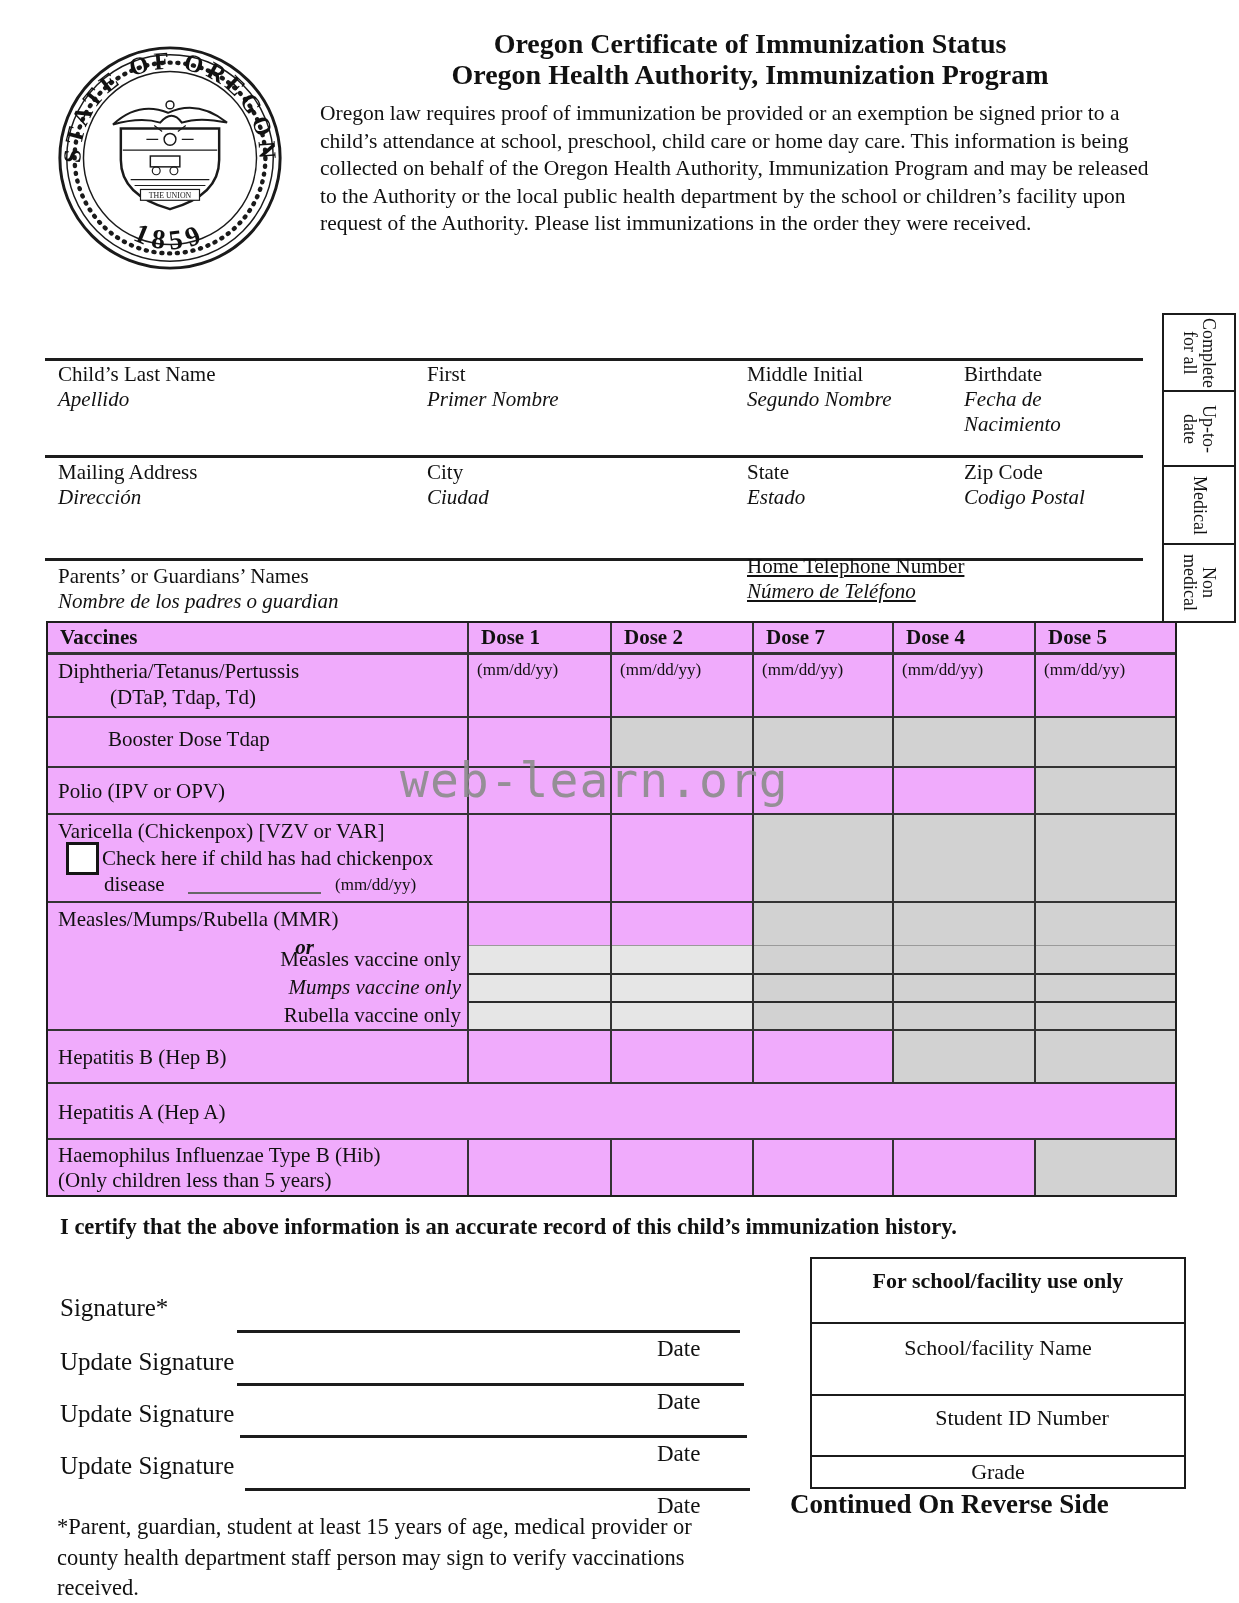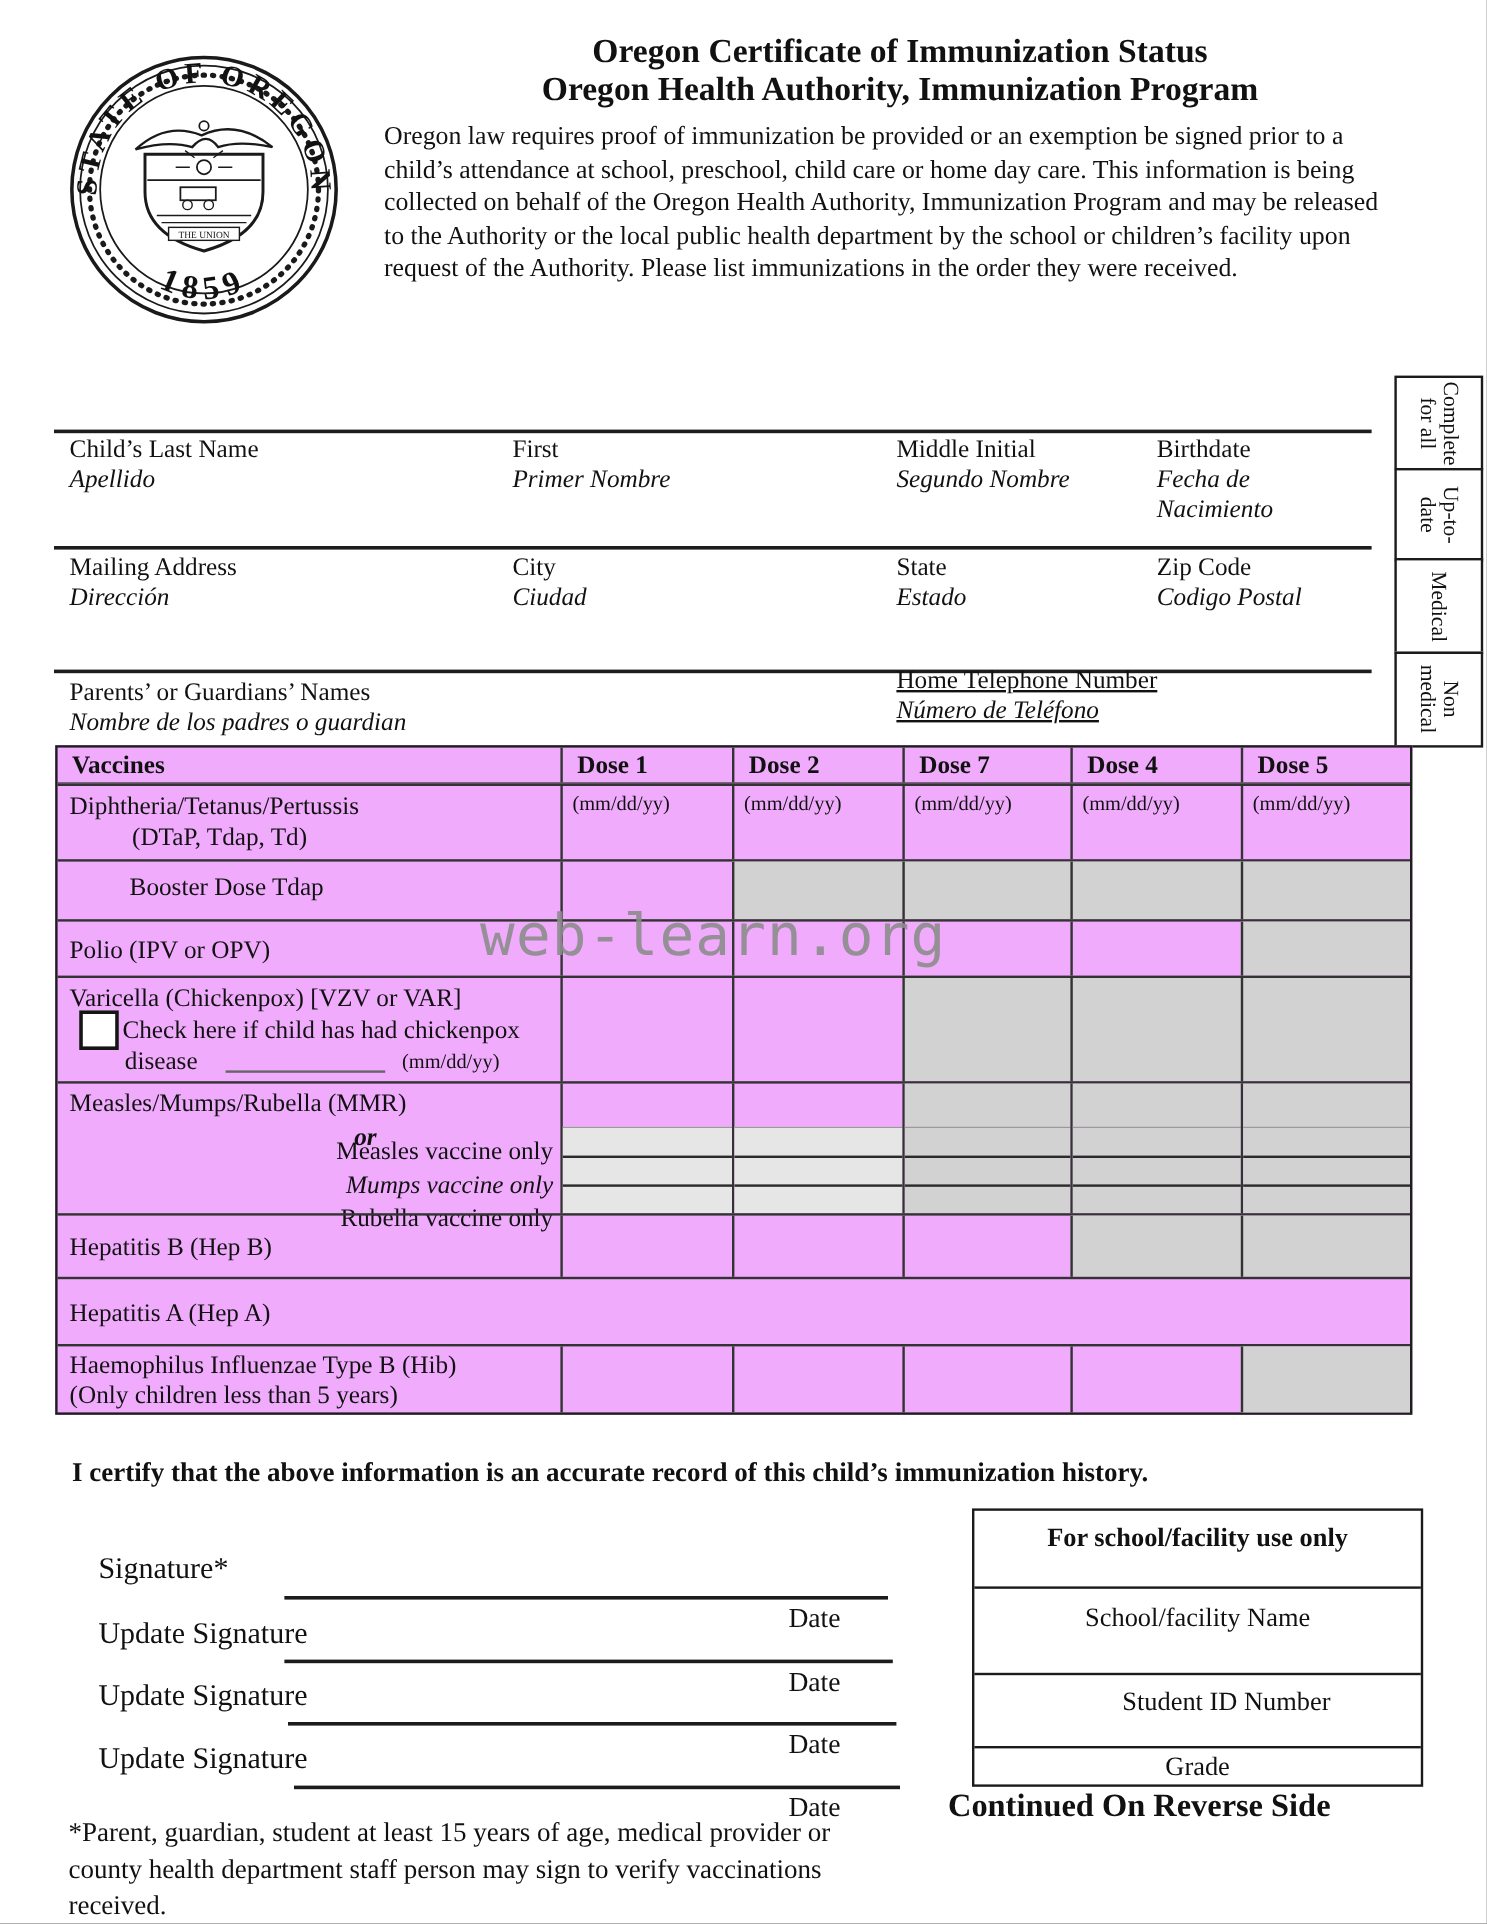--- a/index.html
+++ b/index.html
@@ -44,21 +44,21 @@
   .uline{position:absolute;border-bottom:2.5px solid #666;}
   .mmr-or{position:absolute;top:32px;left:0;width:100%;text-align:center;
           font-weight:bold;font-style:italic;font-size:21px;margin-left:47px;}
   .mmr-sub{position:absolute;right:6px;width:100%;text-align:right;
            height:28px;line-height:27px;font-size:21px;}
   
   #watermark{left:400px;top:752px;font-family:"DejaVu Sans Mono",monospace;
              font-size:48px;letter-spacing:1px;color:var(--wm-color,#8c8c8c);opacity:.9;}
   
   .certify{font-weight:bold;font-size:22.5px;left:60px;top:1214px;}
-  .siglabel{font-size:25px;left:60px;margin-left:22px;}
+  .siglabel{font-size:25px;left:60px;}
   .sigline{height:2.5px;background:#1c1c1c;}
   .datelbl{font-size:23px;left:657px;}
   .footnote{font-size:22.5px;line-height:30.5px;left:57px;top:1512px;width:690px;}
   
   #schoolbox{left:810px;top:1257px;width:376px;box-sizing:border-box;
              border:2.5px solid #1b1b1b;}
   .sbrow{box-sizing:border-box;text-align:center;font-size:22px;}
   .sbrow + .sbrow{border-top:2.5px solid #1b1b1b;}
   .sbtitle{font-weight:bold;height:63px;padding-top:9px;}
   .sbname{height:72px;padding-top:11px;}
@@ -236,21 +236,21 @@
         <div class="uline" style="left:140px;top:53px;width:133px;height:24px;"></div>
         <div class="lline" style="top:60px;left:287px;font-size:17px;">(mm/dd/yy)</div>
       </div>
       <div class="vcell w1"></div>
       <div class="vcell w2"></div>
       <div class="vcell w3 gray"></div>
       <div class="vcell w4 gray"></div>
       <div class="vcell w5 gray"></div>
     </div>
 
-    <div class="vrow" style="height:110px;">
+    <div class="vrow" style="height:128px;">
       <div class="vlabel">
         <div class="lline" style="top:4px;">Measles/Mumps/Rubella (MMR)</div>
         <div class="mmr-or">or</div>
         <div class="mmr-sub" style="top:43px;">Measles vaccine only</div>
         <div class="mmr-sub" style="top:71px;font-style:italic;">Mumps vaccine only</div>
         <div class="mmr-sub" style="top:99px;">Rubella vaccine only</div>
       </div>
       <div class="vcell w1 segcol">
         <div class="seg s1"></div>
         <div class="seg s2 lightg"></div>

